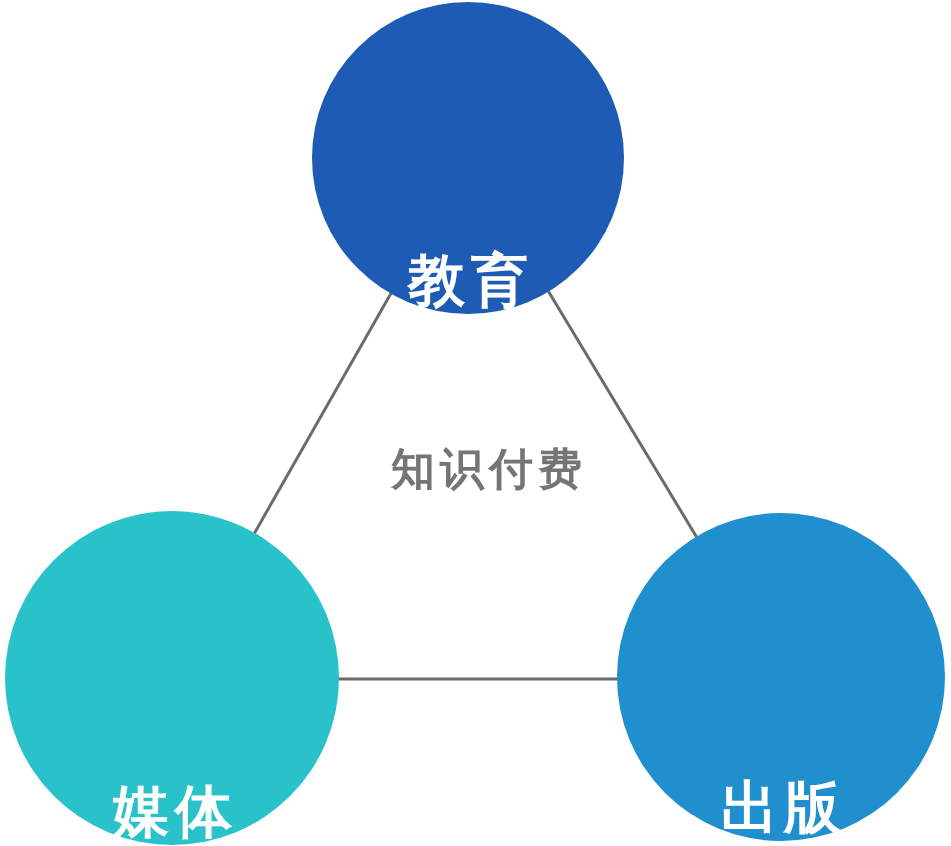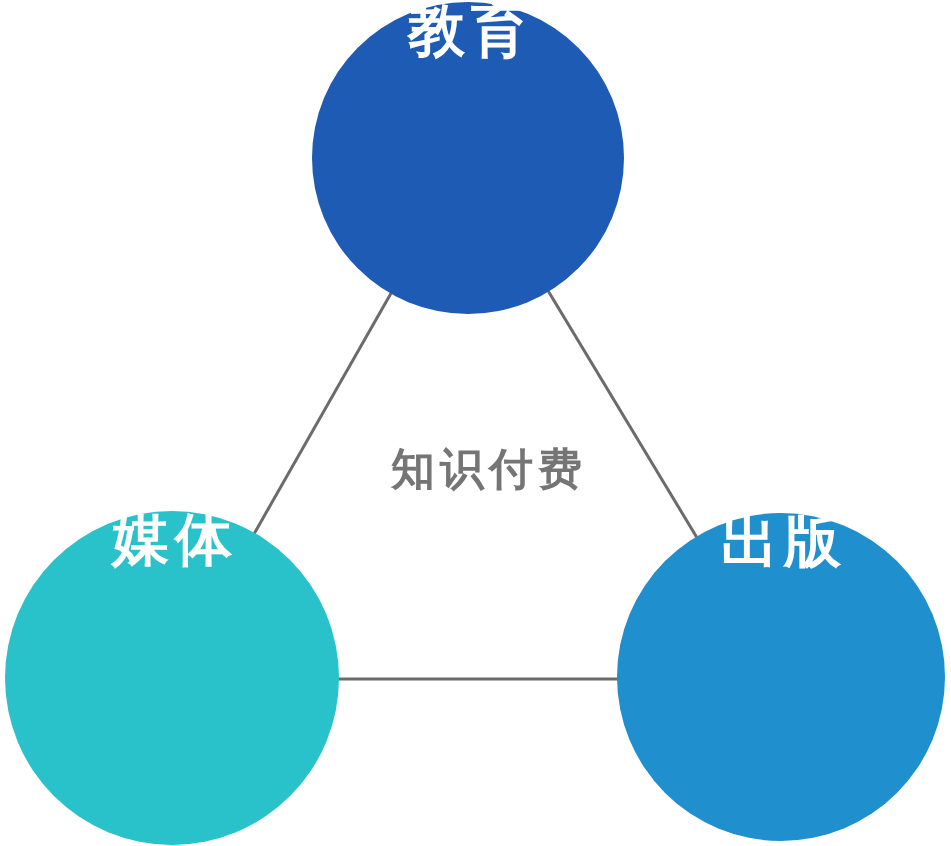--- a/index.html
+++ b/index.html
@@ -19,22 +19,23 @@
     position: absolute;
     left: 0;
     top: 0;
     width: 951px;
     height: 846px;
   }
   .node {
     position: absolute;
     border-radius: 50%;
     display: flex;
-    align-items: flex-start;
+    align-items: flex-end;
     justify-content: center;
+    font-family: Liberation Mono, monospace;
   }
   .node-label {
     color: #ffffff;
     font-weight: bold;
     font-size: 57px;
     letter-spacing: 6px;
     text-indent: 6px; 
     line-height: 1;
     user-select: none;
   }

